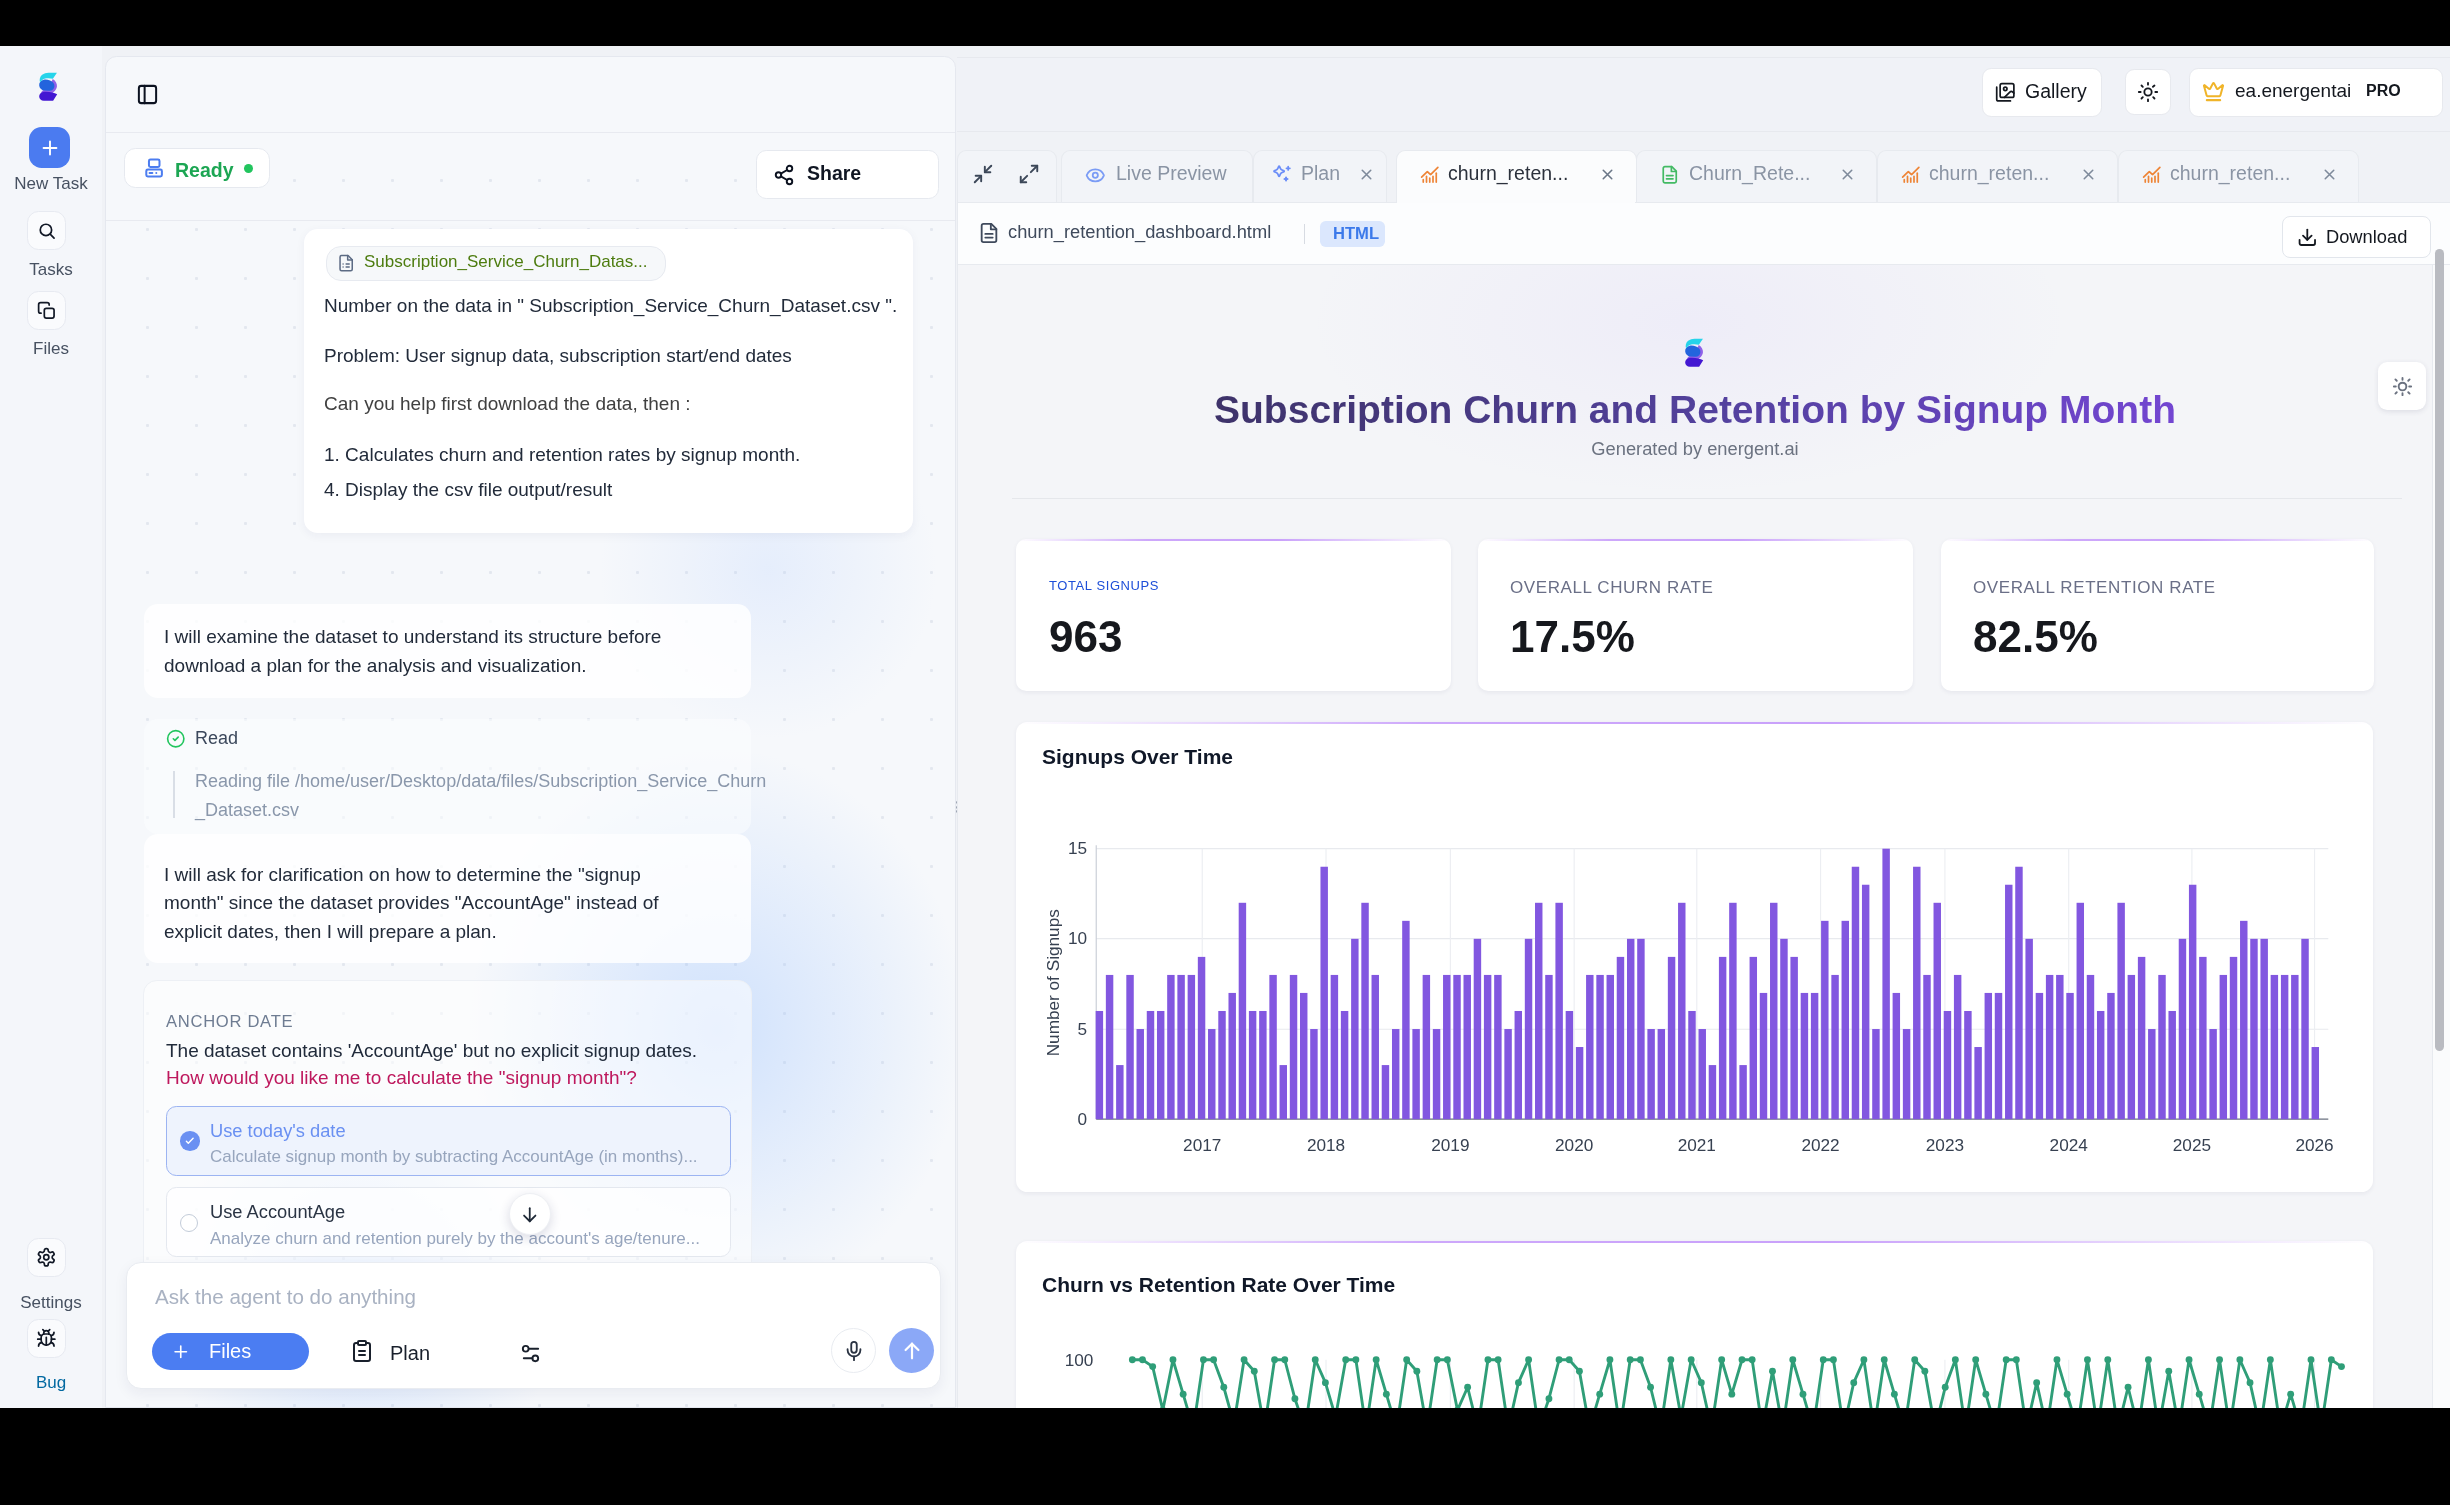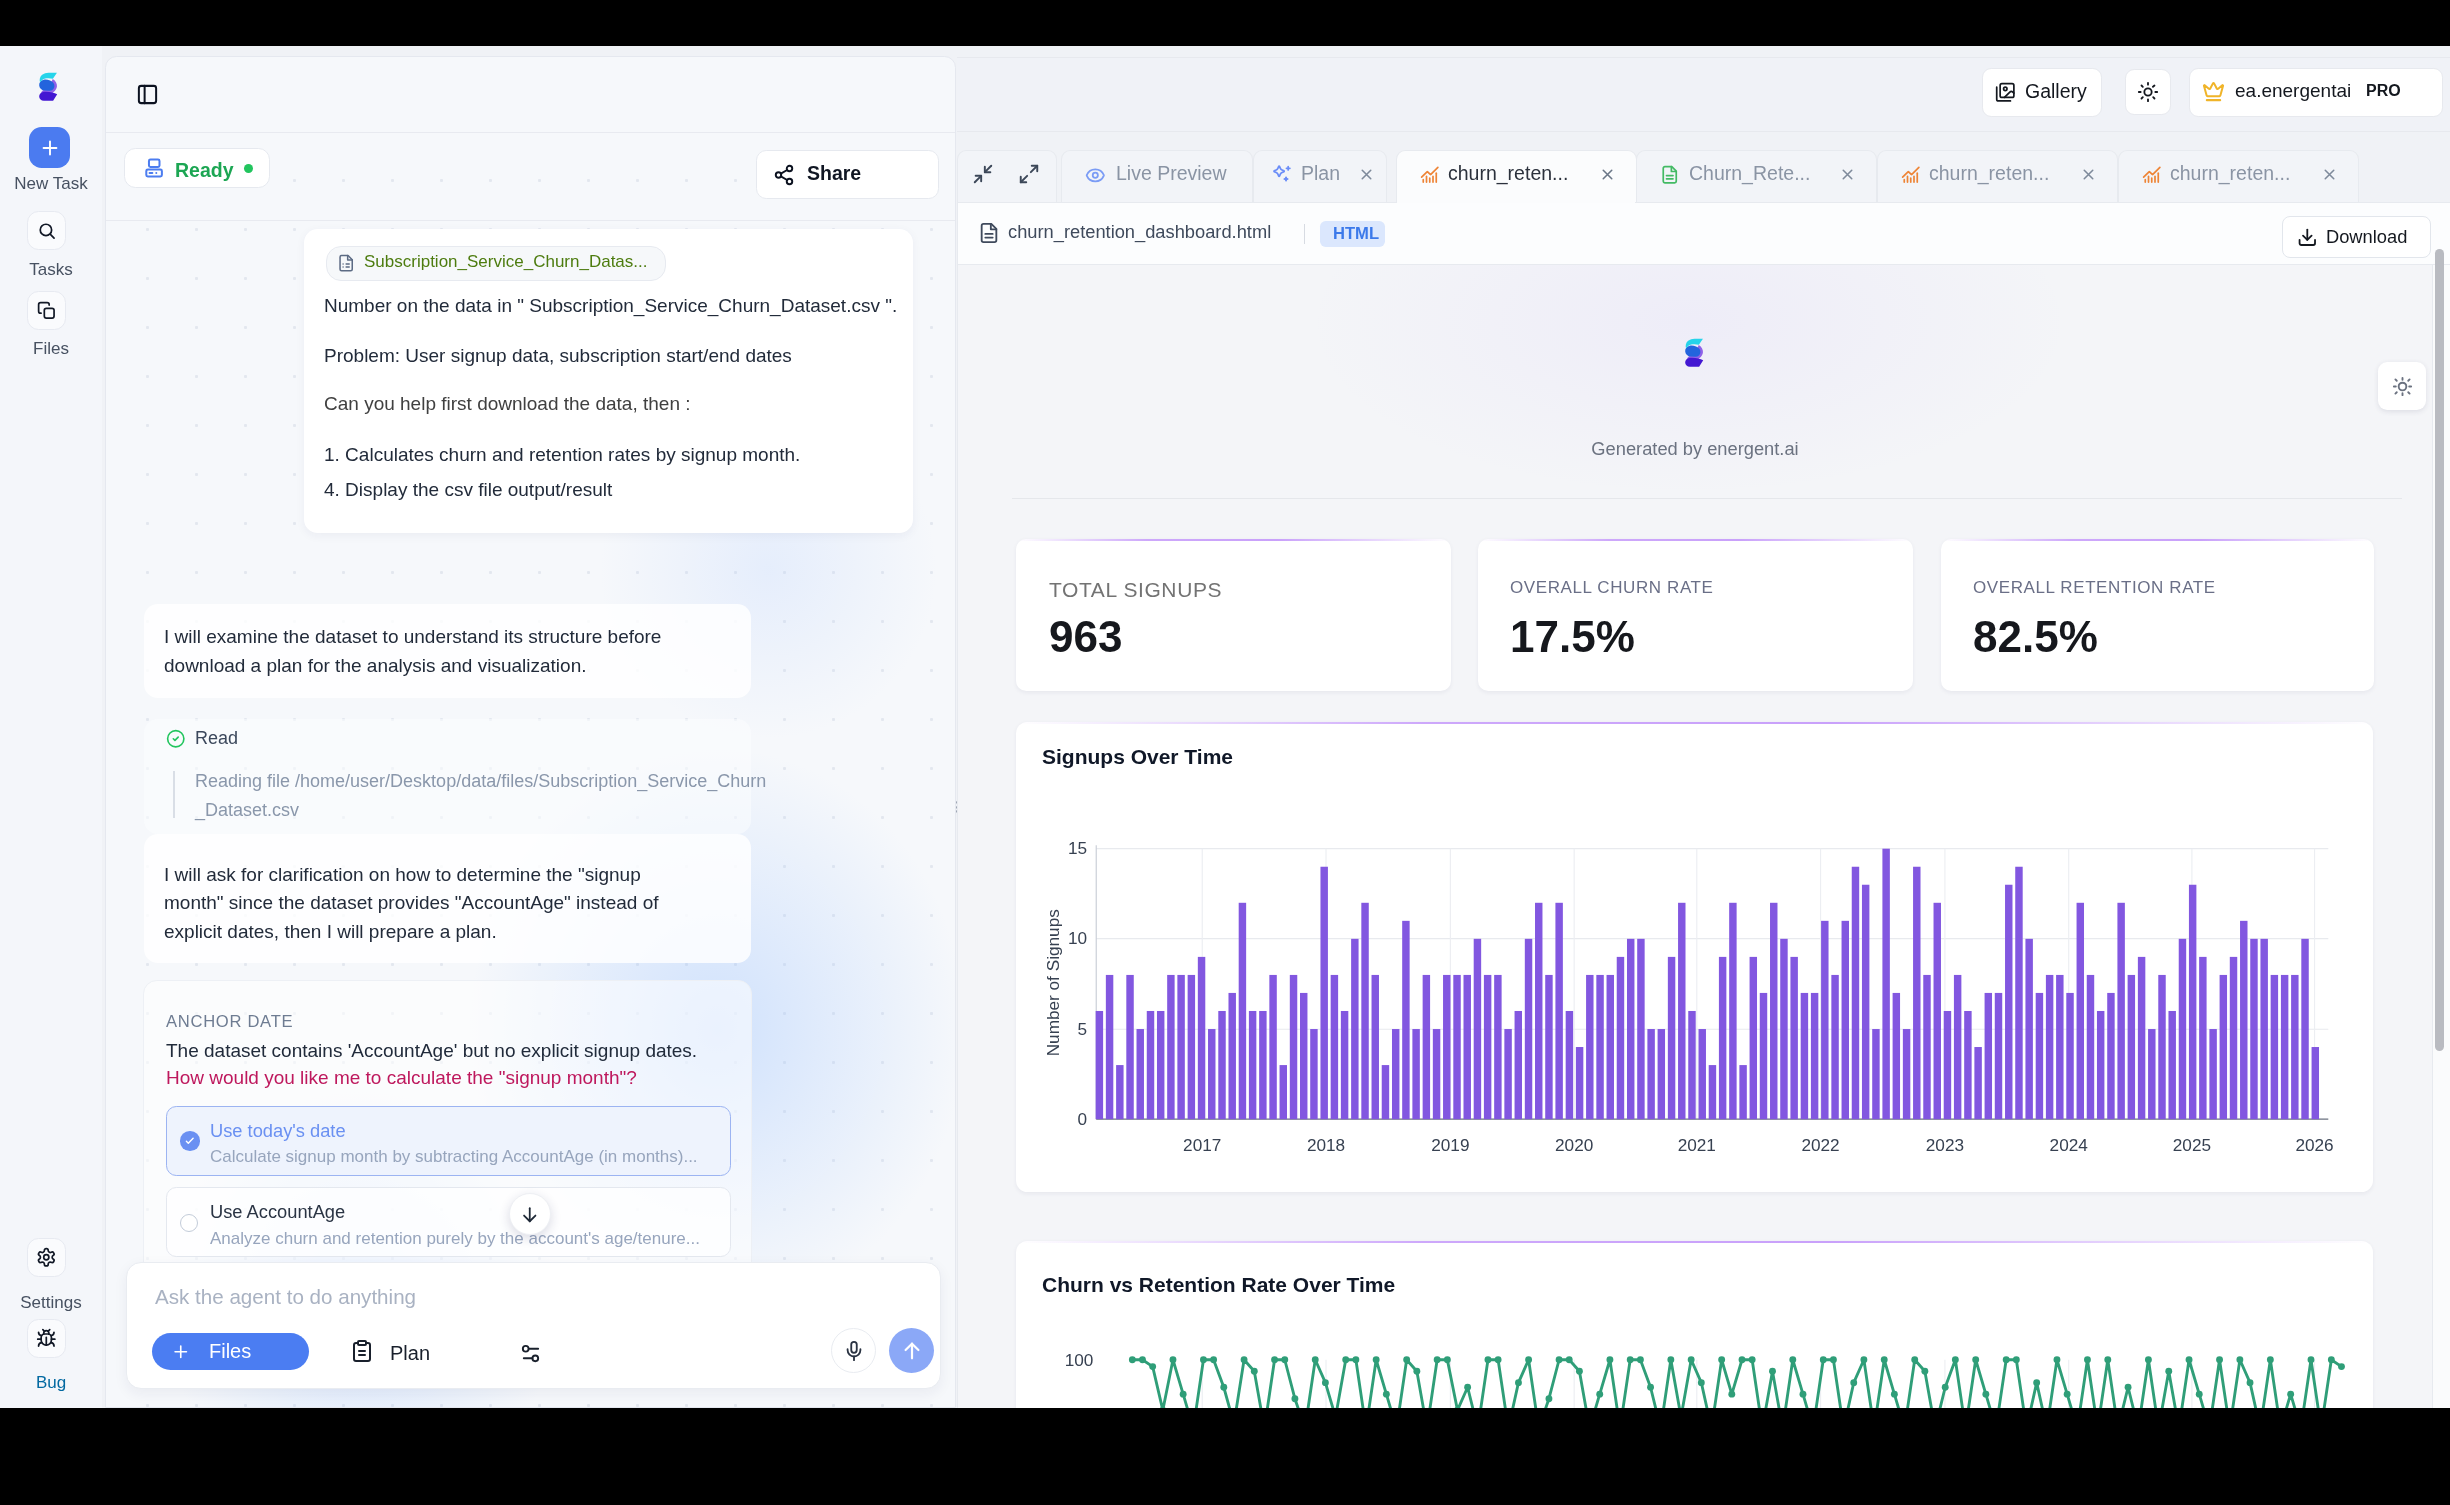--- a/index.html
+++ b/index.html
@@ -307,32 +307,33 @@
     </svg>
 <div class="txt" style="left:2326px;top:180px;font-size:18.3px;font-weight:500;color:#14181f">Download</div>
 <div class="abs" style="left:957px;top:219px;width:1493px;height:1143px;background:#f4f5f8;border-left:1.1px solid #e7eaef;overflow:hidden">
 <div class="abs" style="left:0;top:0;width:100%;height:100%;background:radial-gradient(544px 246px at 49% 5%, rgba(167,139,250,.08), rgba(167,139,250,0) 70%)"></div>
 <svg class="abs" style="left:725px;top:72px" width="22" height="31" viewBox="0 0 36 52">
 <path d="M26,13.5 C31,16.5 33.5,21.5 33,26 C32.6,29.5 30.5,33 27,35.5 L17,43.5 C13,46 8.5,44.5 6.8,41 C5.8,38.5 6.2,35.5 8.2,33.5 L21.5,22 C23,20 24.5,16.5 26,13.5 Z" fill="#9061e8"></path>
 <path d="M11,14.6 C6,15.6 3,19.4 3.2,23.7 C3.4,28.5 7,32 12,32.6 L20,33.2 C25,33.4 28.6,30 28.8,25.4 C29,20.8 26,17.4 21.4,15.8 C18,14.6 14,14 11,14.6 Z" fill="#2364dd"></path>
 <path d="M11,35 C6,36 3,39.5 3.2,43.2 C3.4,47 6.6,49.8 11,49.8 L26.6,49.8 L33.4,38.8 C28,36 19,34.2 11,35 Z" fill="#4317d2"></path>
 <path d="M33,2.8 L26.2,13.2 C20,11.8 13,12 8.8,14.6 L4.6,19 C3.2,14.6 4.4,9.4 8.2,6.4 C11.2,4 15,2.8 18.8,2.8 Z" fill="#26d4ea"></path>
 </svg>
+<div class="txt" style="left:58px;top:123px;width:1358px;text-align:center;white-space:nowrap;font-size:39px;font-weight:700;background:linear-gradient(90deg,#352d55,#53419e 52%,#8148e8);-webkit-background-clip:text;background-clip:text;color:transparent">Subscription Churn and Retention by Signup Month</div>
 <div class="txt" style="left:58px;top:173px;width:1358px;text-align:center;font-size:18.3px;color:#6b7280">Generated by energent.ai</div>
 <div class="abs" style="left:1420px;top:97px;width:48px;height:48px;background:#fff;border-radius:9.2px;box-shadow:0 1.1px 5.7px rgba(40,40,80,.10);display:flex;align-items:center;justify-content:center">
         <svg width="23" height="23" viewBox="0 0 24 24" fill="none" stroke="#6b7280" stroke-width="2" stroke-linecap="round">
           <circle cx="12" cy="12" r="4"></circle>
           <path d="M12 3v2M12 19v2M4.6 4.6l1.4 1.4M18 18l1.4 1.4M3 12h2M19 12h2M6 18l-1.4 1.4M19.4 4.6 18 6"></path>
         </svg>
       </div>
 <div class="abs" style="left:54px;top:233px;width:1390px;height:1.1px;background:#e5e7eb"></div>
 <div class="statcard" style="left:58px;top:274px;width:435px;height:152px">
         <div class="stattop"></div>
       </div>
-<div class="txt" style="left:91px;top:313px;font-size:21px;font-weight:500;letter-spacing:0.6px;color:#737373">TOTAL SIGNUPS</div>
+<div class="txt" style="left:91px;top:313px;font-size:13px;font-weight:500;letter-spacing:0.6px;color:#1d4ed8">TOTAL SIGNUPS</div>
 <div class="txt" style="left:91px;top:347px;font-size:44px;font-weight:700;color:#16181d">963</div>
 <div class="statcard" style="left:520px;top:274px;width:435px;height:152px">
         <div class="stattop"></div>
       </div>
 <div class="txt" style="left:552px;top:313px;font-size:17px;font-weight:500;letter-spacing:0.6px;color:#6a6f87">OVERALL CHURN RATE</div>
 <div class="txt" style="left:552px;top:347px;font-size:44px;font-weight:700;color:#16181d">17.5%</div>
 <div class="statcard" style="left:983px;top:274px;width:433px;height:152px">
         <div class="stattop"></div>
       </div>
 <div class="txt" style="left:1015px;top:313px;font-size:17px;font-weight:500;letter-spacing:0.6px;color:#6a6f87">OVERALL RETENTION RATE</div>

